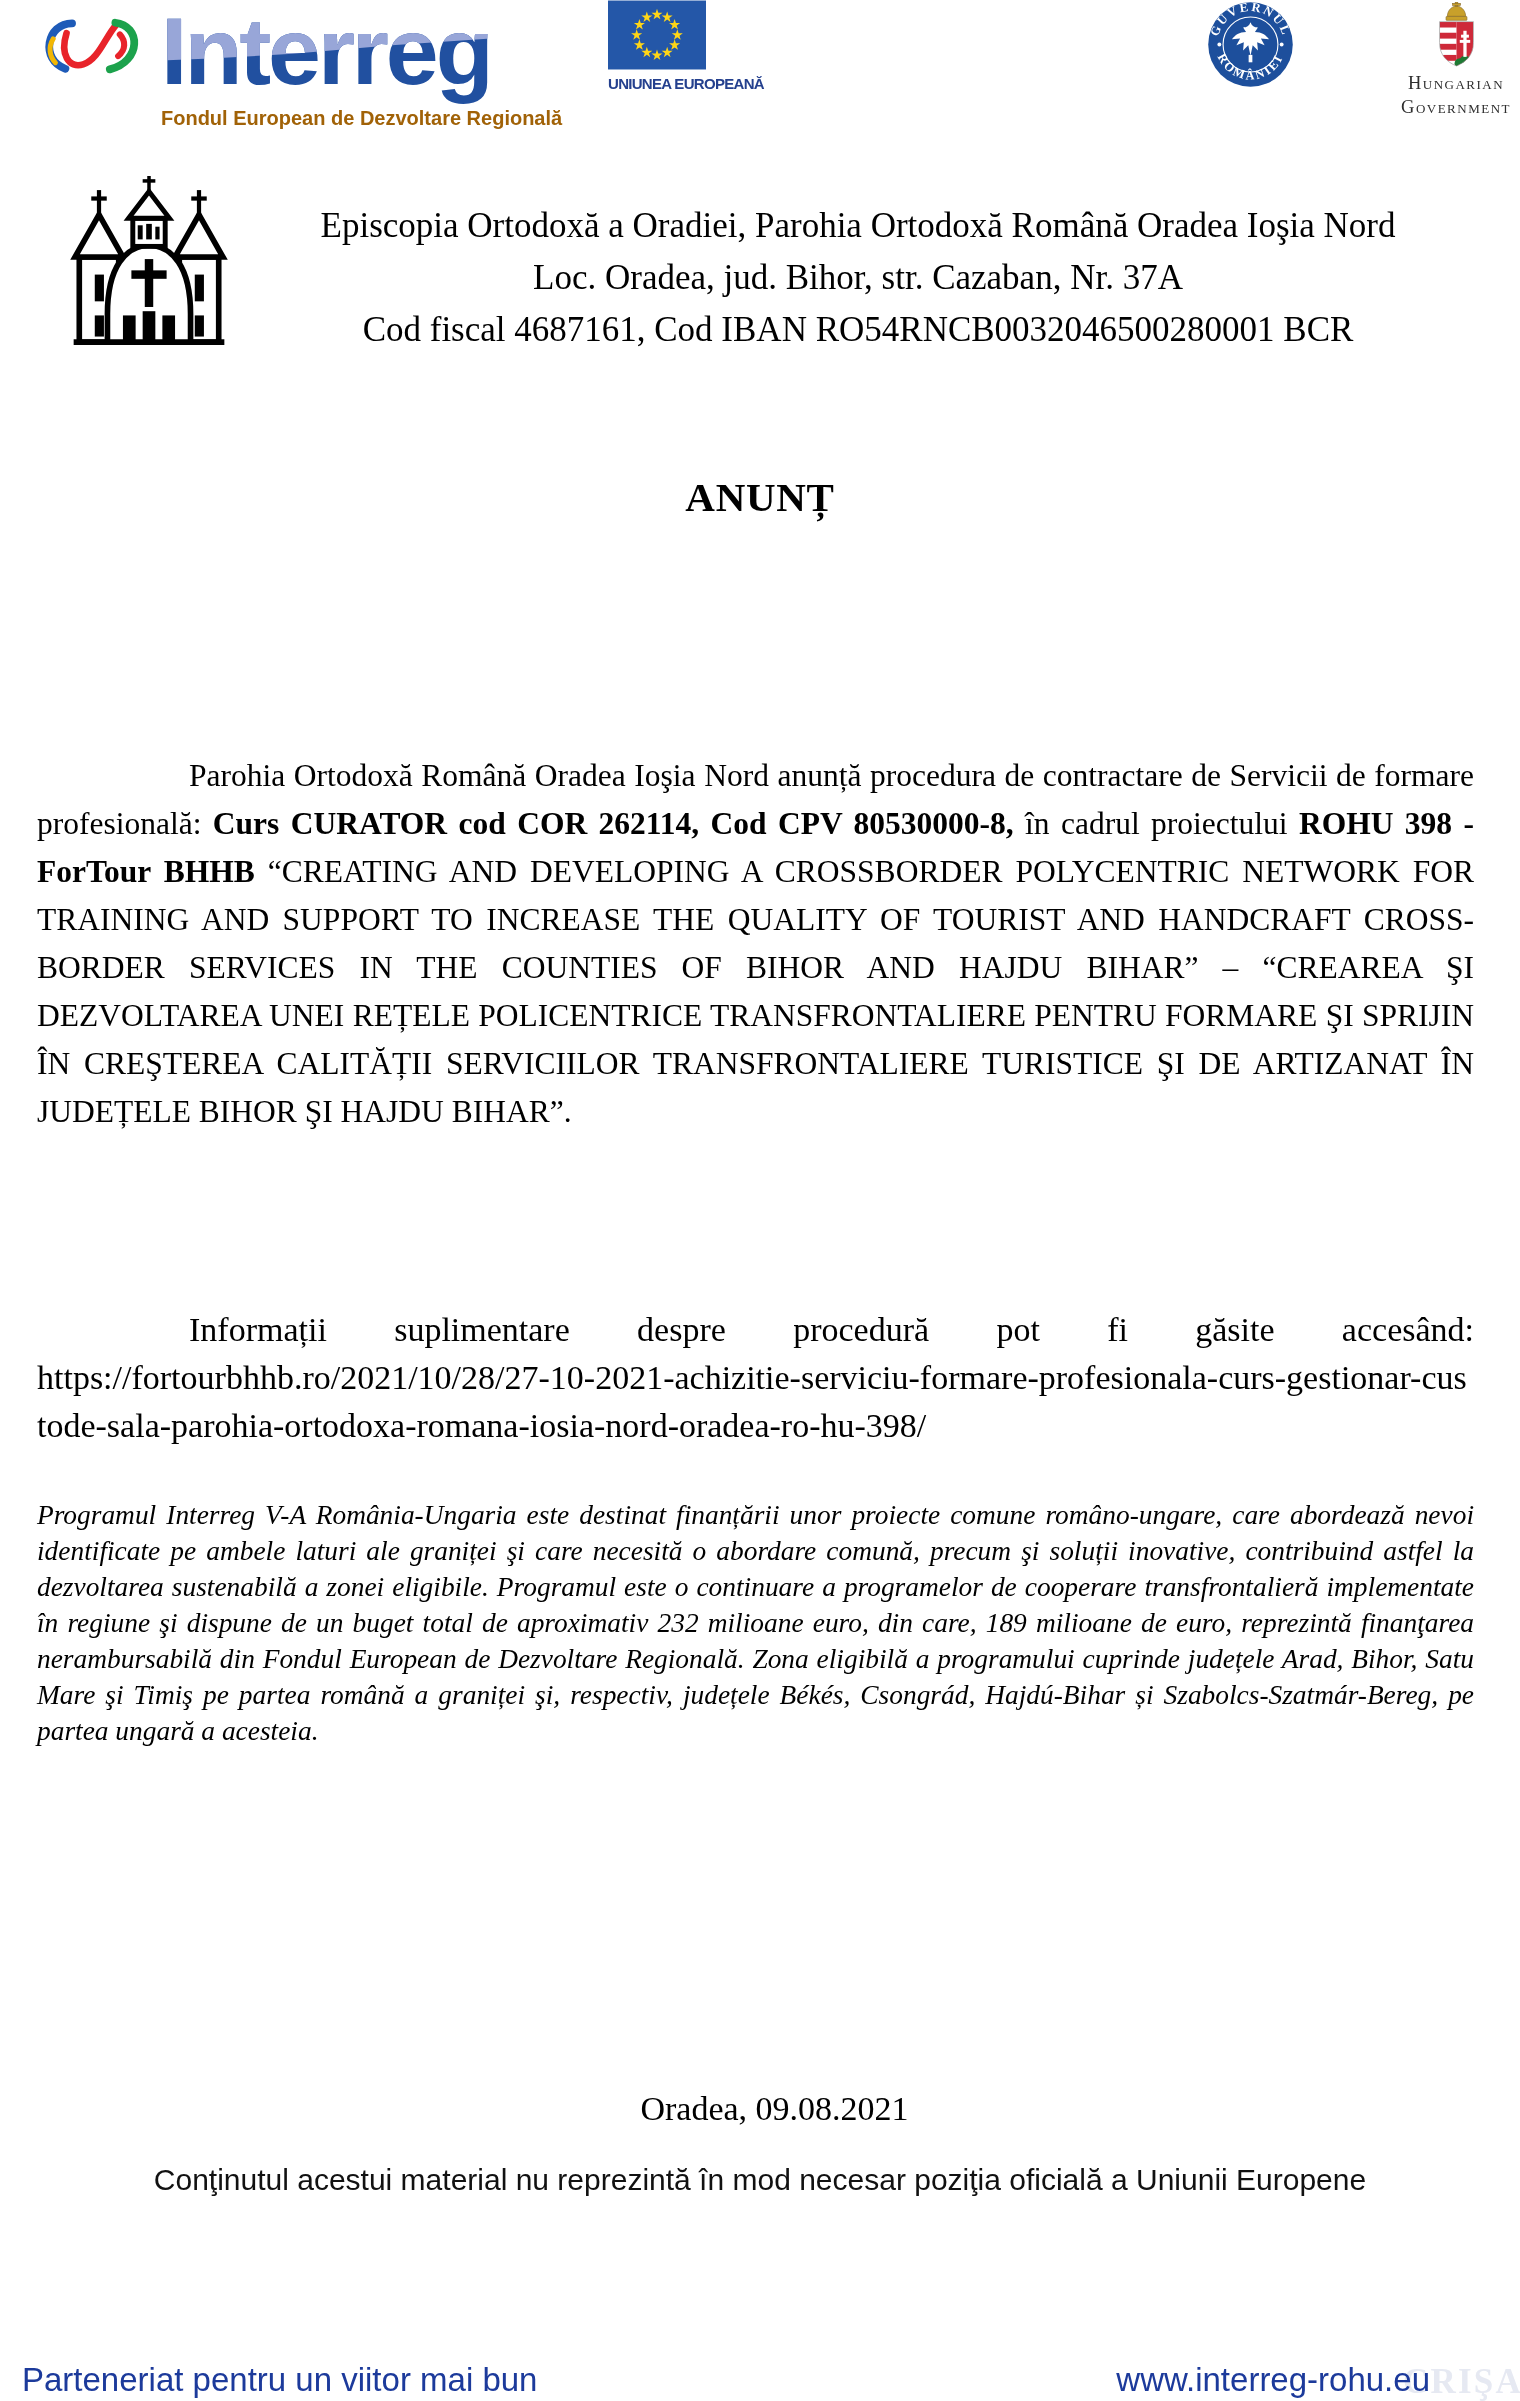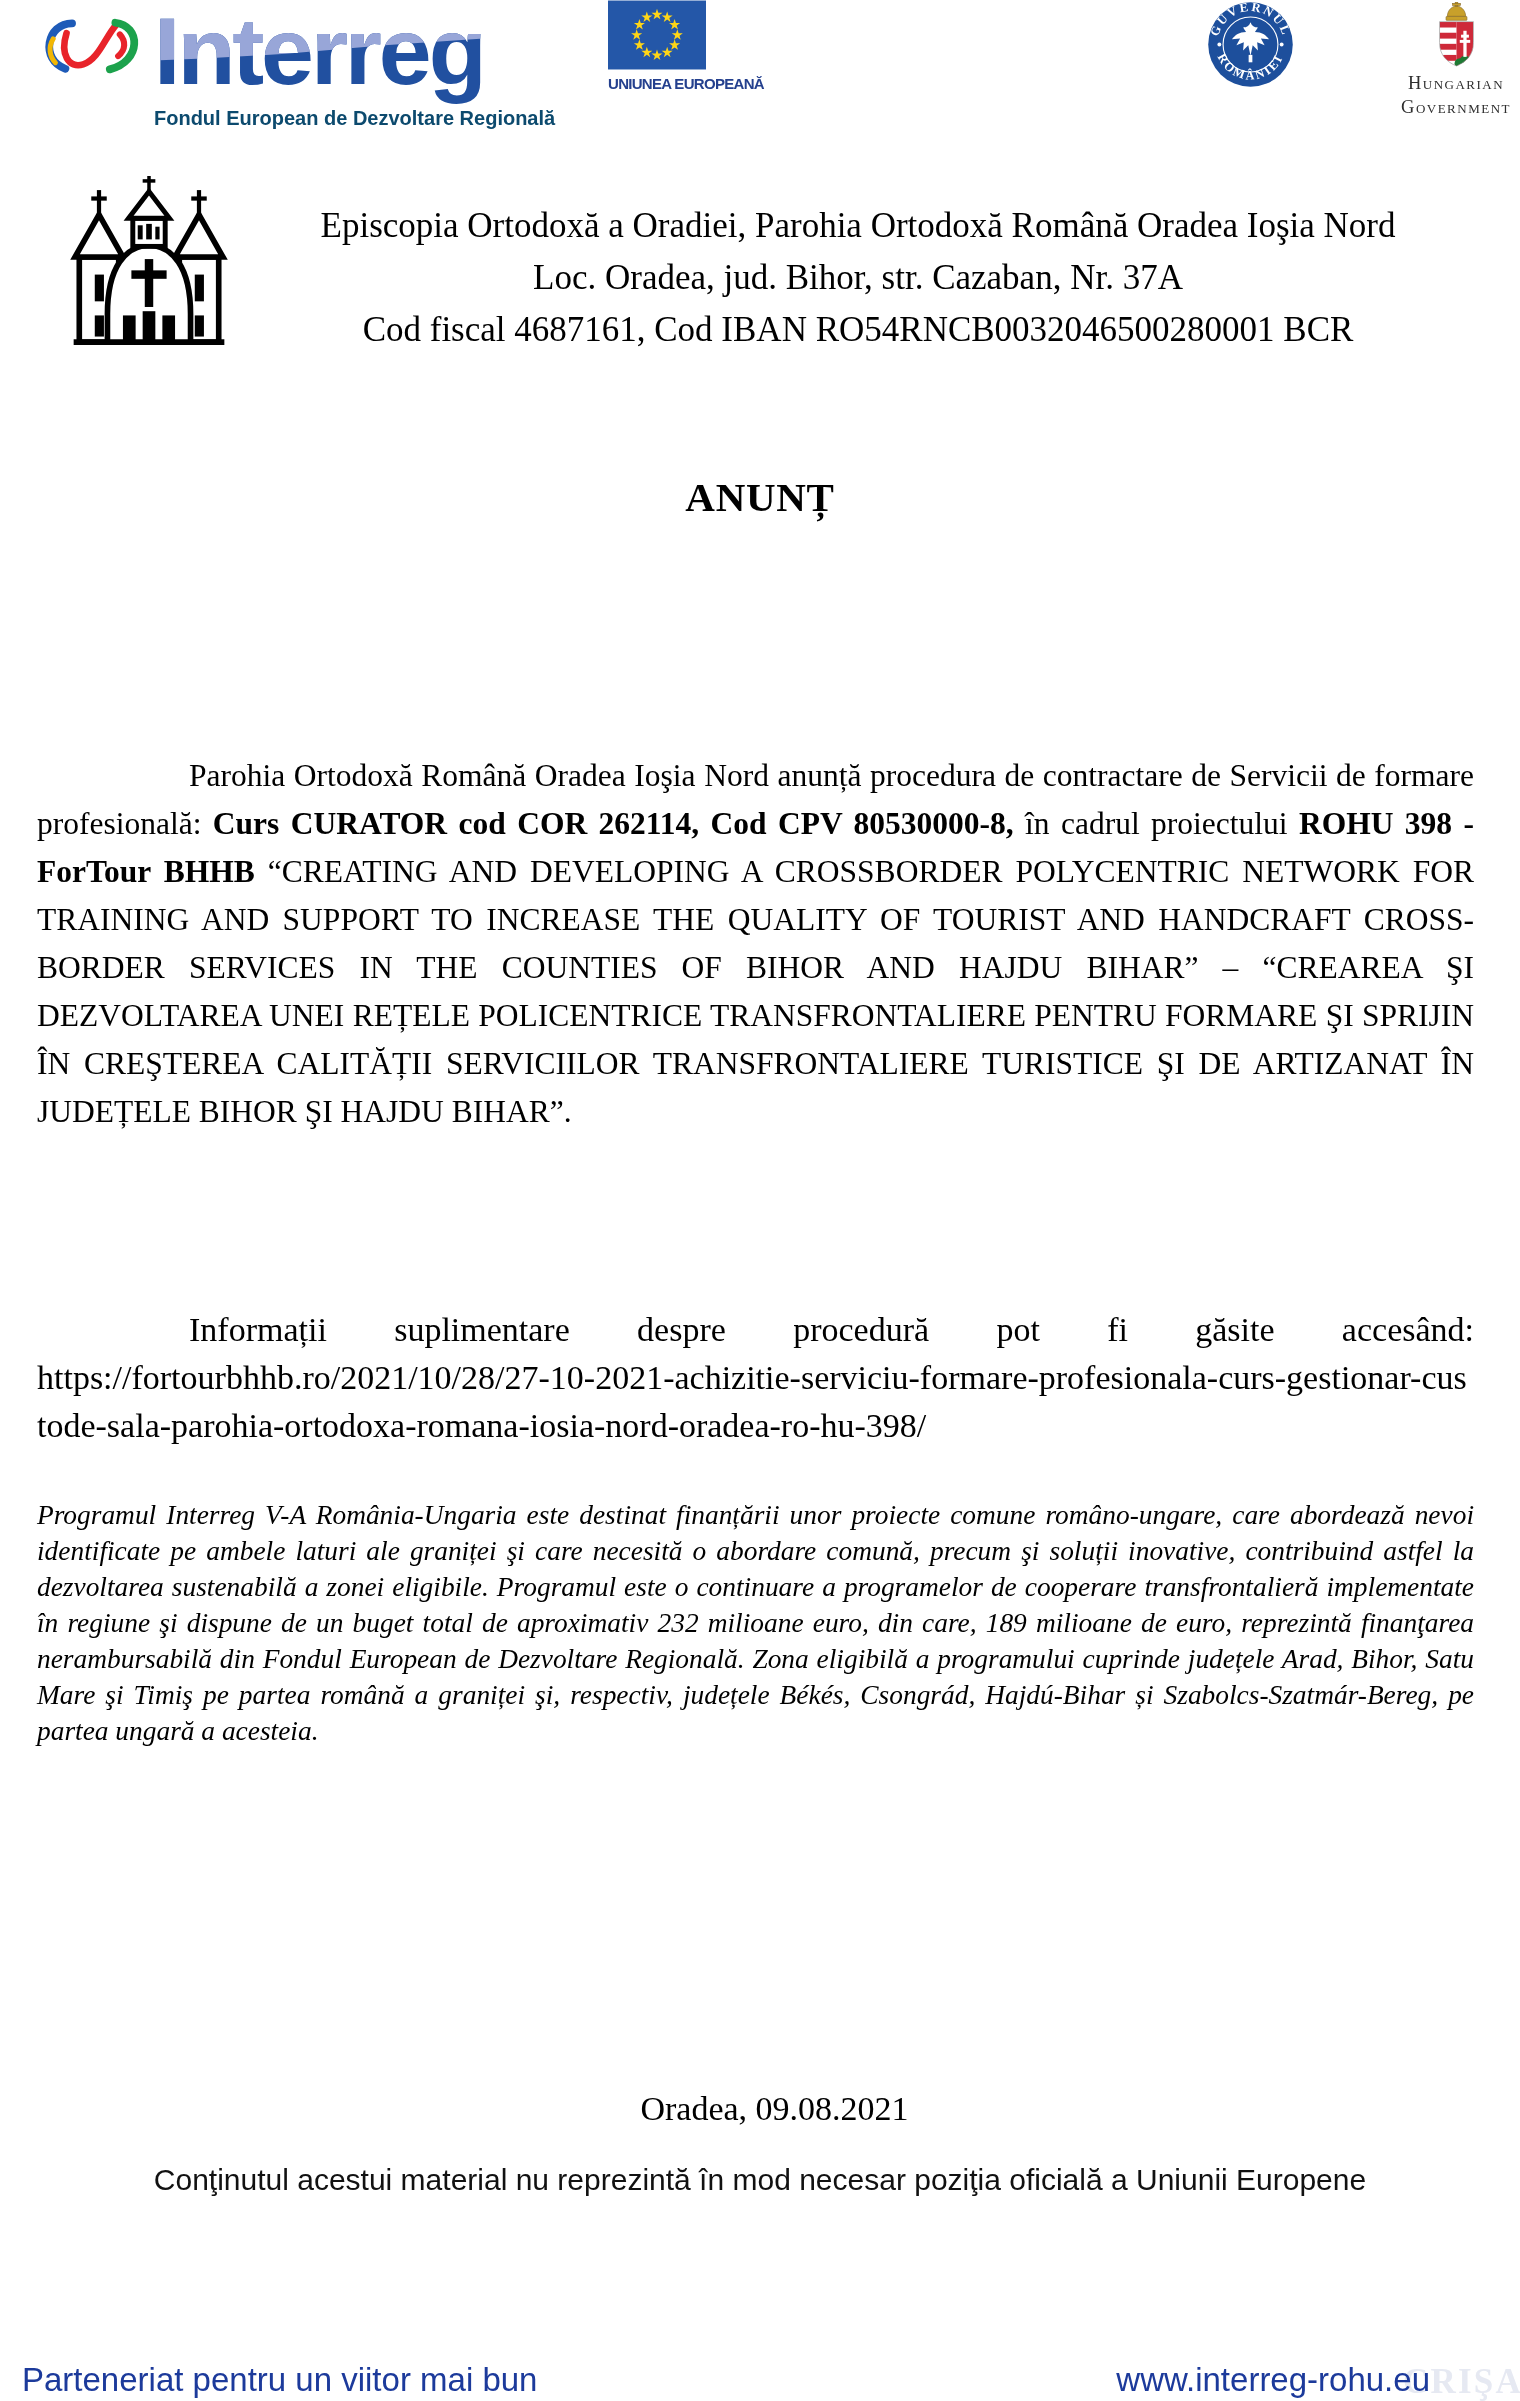--- a/index.html
+++ b/index.html
@@ -2,28 +2,28 @@
 <html style="font-size:12px"><head>
 <meta charset="utf-8">
 <style>
   html,body{margin:0;padding:0;background:#fff;}
   .page{position:relative;width:1520px;height:2401px;background:#fff;overflow:hidden;
         font-family:"Liberation Serif",serif;color:#000;}
 
   
   .interreg-block{position:absolute;left:31px;top:4.4px;display:flex;align-items:flex-start;}
   .swoosh{width:111px;height:61px;margin-top:10.4px;}
-  .brand-col{margin-left:12px;display:flex;flex-direction:column;}
+  .brand-col{margin-left:19px;display:flex;flex-direction:column;}
   .brand{font-family:"Liberation Sans",sans-serif;font-weight:bold;font-size:95px;line-height:1.0;
          letter-spacing:-3px;color:#2150a0;position:relative;}
   .brand::before{content:attr(data-text);position:absolute;left:0;top:0;color:#98a6d8;
          clip-path:polygon(0 0,100% 0,100% 36%,70% 43%,40% 52%,15% 57%,0 59%);}
   .program{font-family:"Liberation Sans",sans-serif;font-weight:bold;font-size:45px;color:#2150a0;
          line-height:1;margin-top:6px;letter-spacing:-0.7px;}
-  .fund{font-family:"Liberation Sans",sans-serif;font-weight:bold;font-size:20px;color:#0c4a6e;
+  .fund{font-family:"Liberation Sans",sans-serif;font-weight:bold;font-size:20px;color:#a16207;
          line-height:1;margin-top:9px;}
   .eu-block{position:absolute;left:608px;top:0;width:148px;text-align:left;}
   .eu-flag{width:98px;height:70px;display:block;}
   .eu-caption{font-family:"Liberation Sans",sans-serif;font-size:15px;font-weight:bold;color:#24408e;
          margin-top:5.2px;letter-spacing:-0.7px;white-space:nowrap;}
   .ro-gov{position:absolute;left:1206px;top:0;width:89px;height:89px;}
   .hu-gov{position:absolute;left:1378px;top:1.5px;width:156px;text-align:center;}
   .hu-coat{width:47px;height:68px;display:block;margin:0 auto;}
   .hu-text{font-family:"Liberation Serif",serif;font-variant:small-caps;font-size:18.5px;
          letter-spacing:1.5px;color:#2e2e2e;line-height:21.5px;margin-top:3px;}

